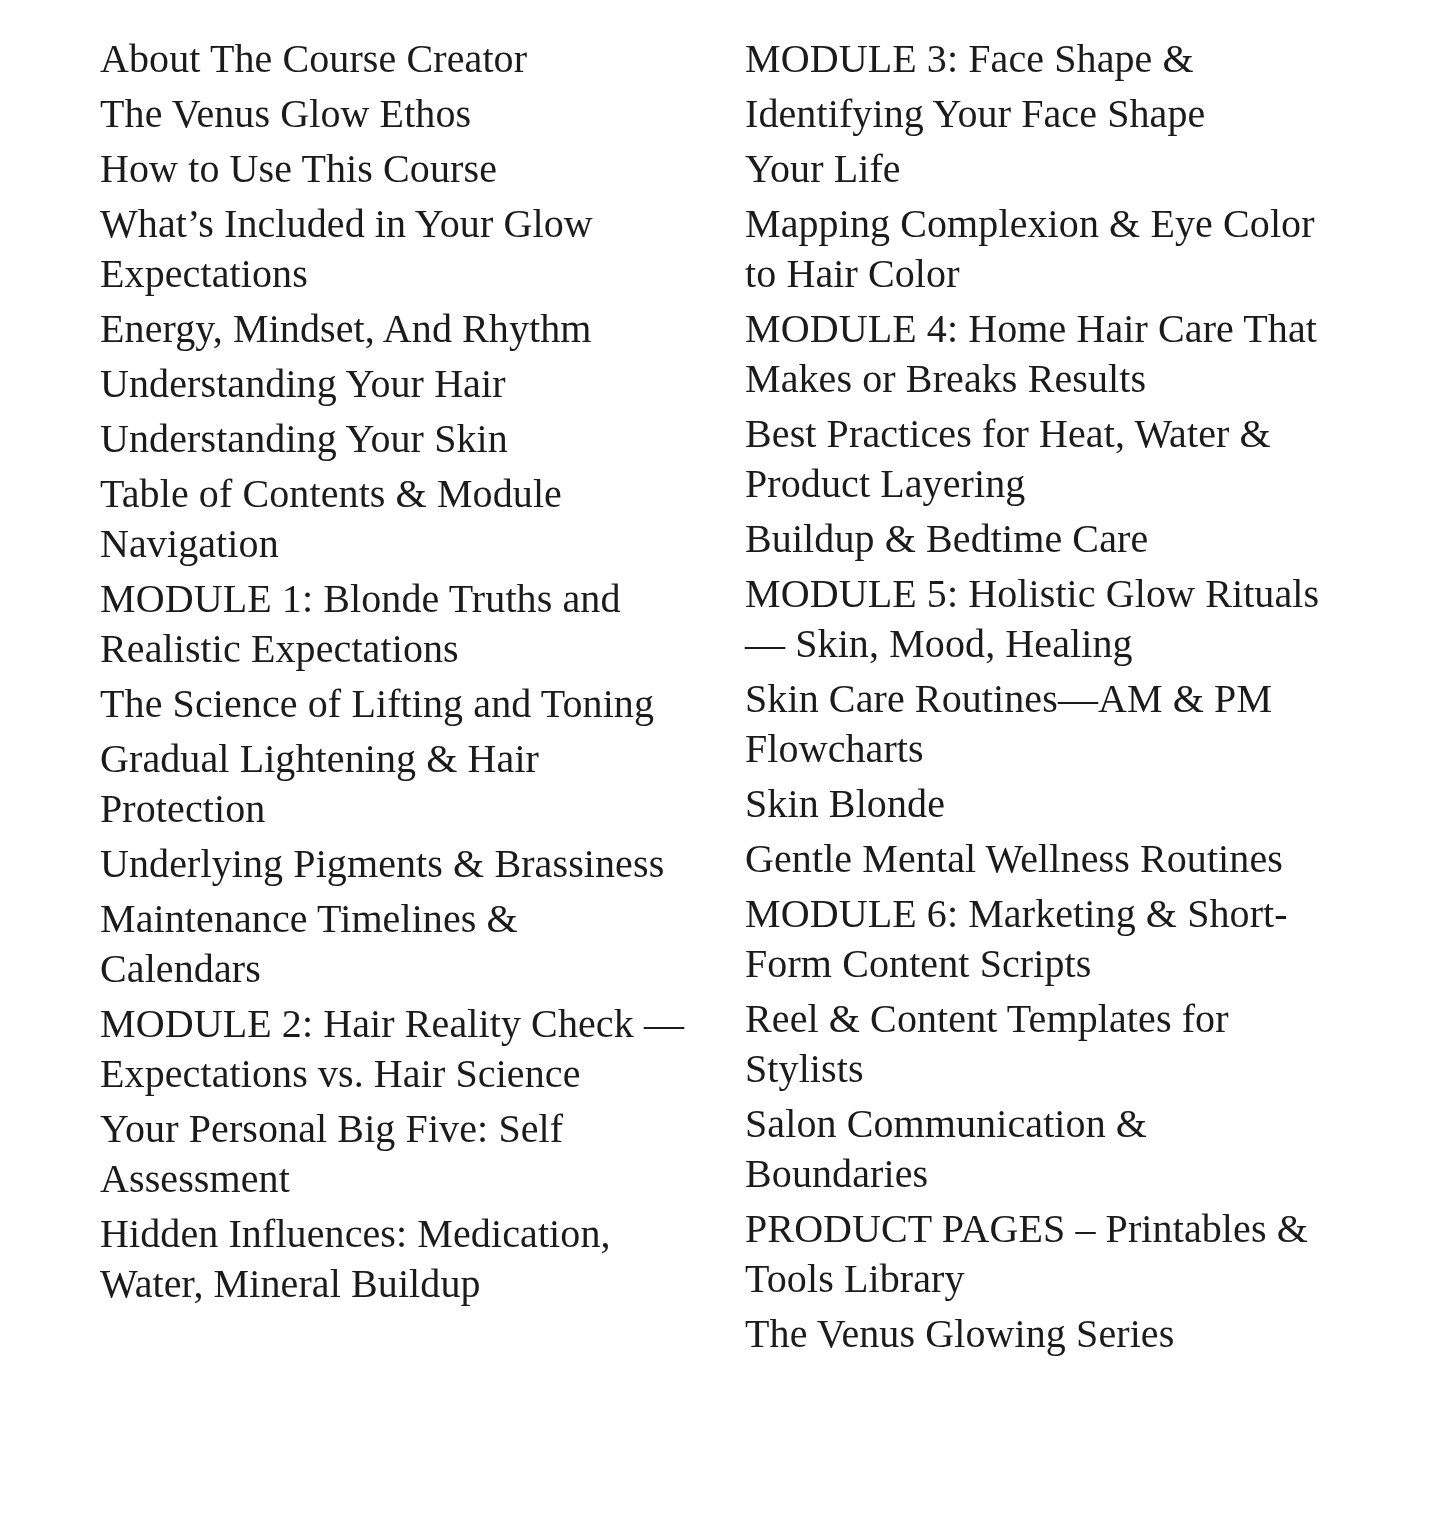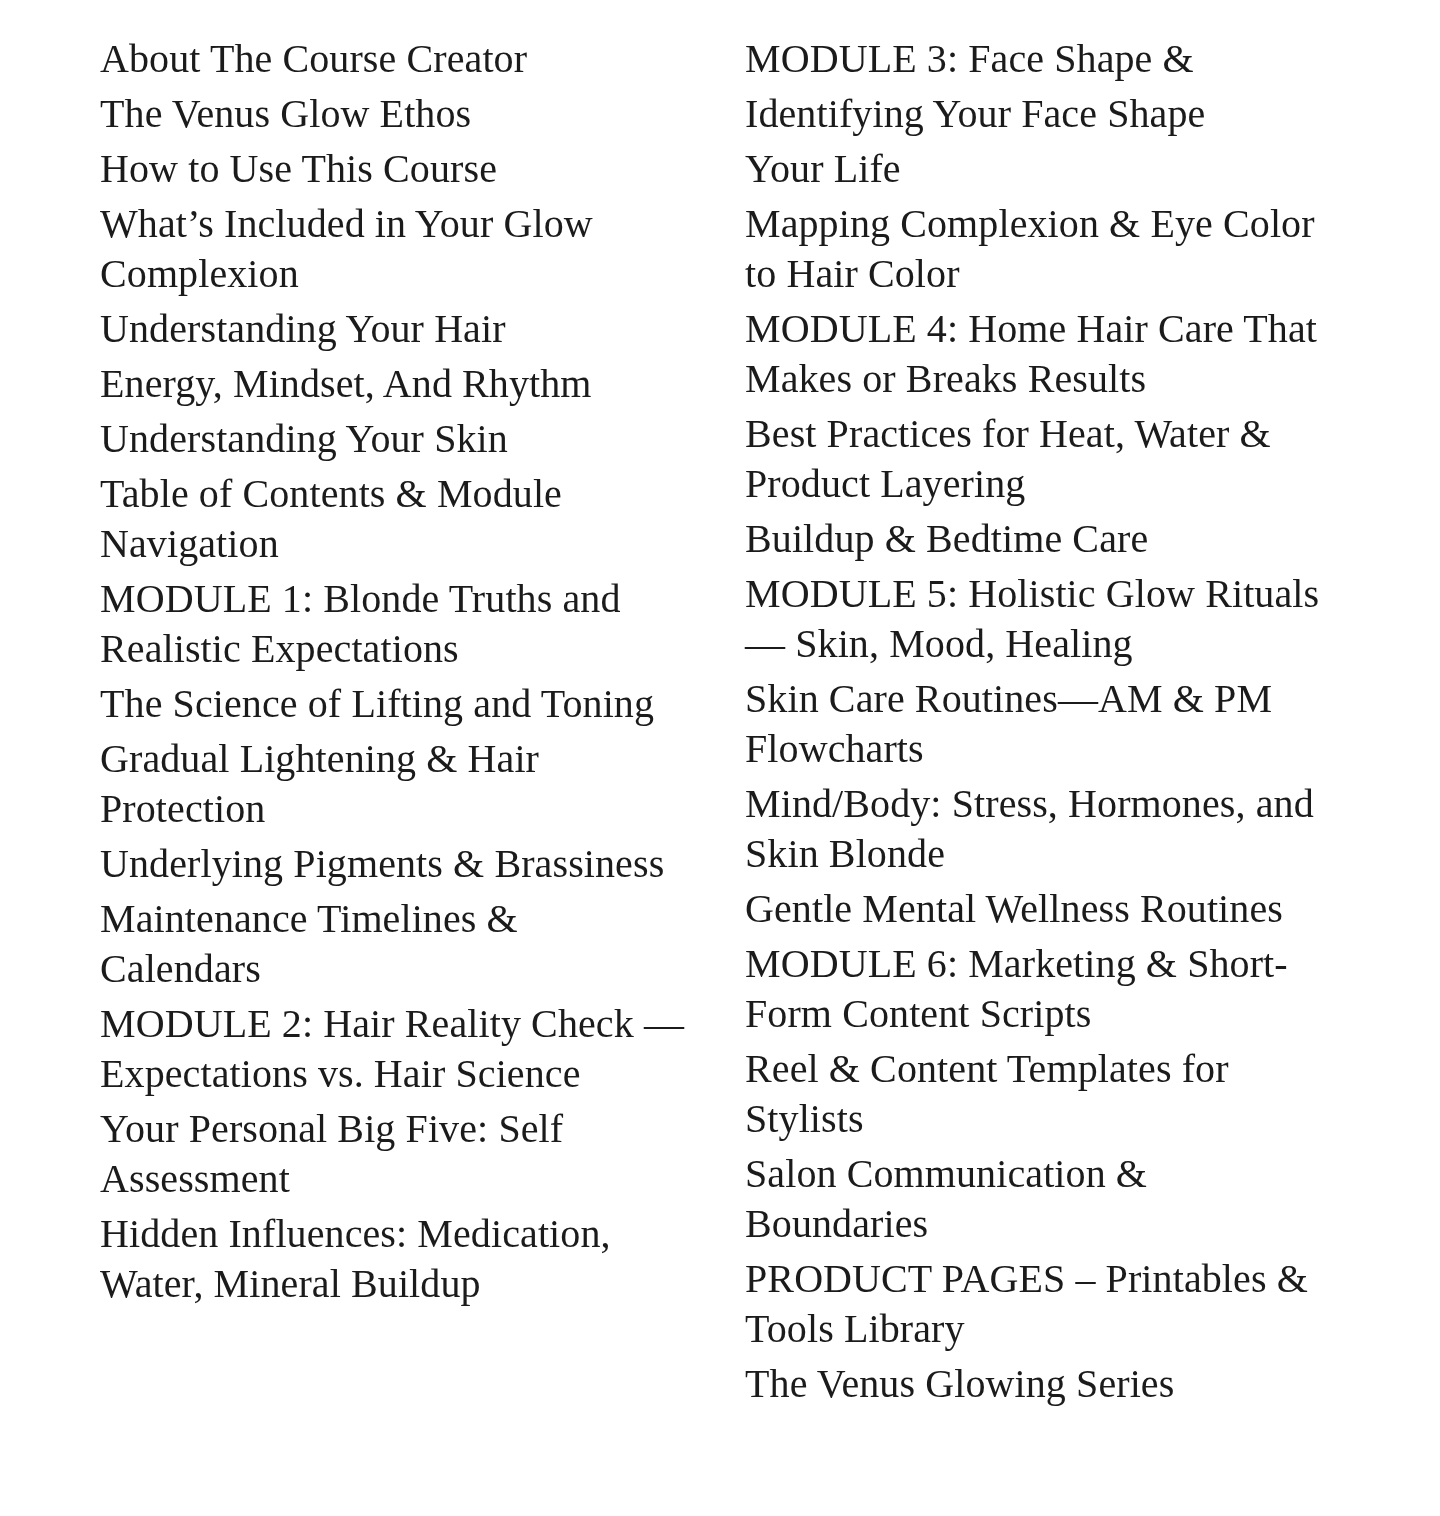--- a/index.html
+++ b/index.html
@@ -45,27 +45,27 @@
         <div class="toc-line">About The Course Creator</div>
       </div>
       <div class="toc-item">
         <div class="toc-line">The Venus Glow Ethos</div>
       </div>
       <div class="toc-item">
         <div class="toc-line">How to Use This Course</div>
       </div>
       <div class="toc-item">
         <div class="toc-line">What’s Included in Your Glow</div>
-        <div class="toc-line">Complexion</div>
+        <div class="toc-line">Expectations</div>
+      </div>
+      <div class="toc-item">
+        <div class="toc-line">Energy, Mindset, And Rhythm</div>
       </div>
       <div class="toc-item">
         <div class="toc-line">Understanding Your Hair</div>
-      </div>
-      <div class="toc-item">
-        <div class="toc-line">Energy, Mindset, And Rhythm</div>
       </div>
       <div class="toc-item">
         <div class="toc-line">Understanding Your Skin</div>
       </div>
       <div class="toc-item">
         <div class="toc-line">Table of Contents &amp; Module</div>
         <div class="toc-line">Navigation</div>
       </div>
       <div class="toc-item">
         <div class="toc-line">MODULE 1: Blonde Truths and</div>
@@ -125,21 +125,20 @@
       </div>
       <div class="toc-item">
         <div class="toc-line">MODULE 5: Holistic Glow Rituals</div>
         <div class="toc-line">— Skin, Mood, Healing</div>
       </div>
       <div class="toc-item">
         <div class="toc-line">Skin Care Routines—AM &amp; PM</div>
         <div class="toc-line">Flowcharts</div>
       </div>
       <div class="toc-item">
-        <div class="toc-line">Mind/Body: Stress, Hormones, and</div>
         <div class="toc-line">Skin Blonde</div>
       </div>
       <div class="toc-item">
         <div class="toc-line">Gentle Mental Wellness Routines</div>
       </div>
       <div class="toc-item">
         <div class="toc-line">MODULE 6: Marketing &amp; Short-</div>
         <div class="toc-line">Form Content Scripts</div>
       </div>
       <div class="toc-item">

